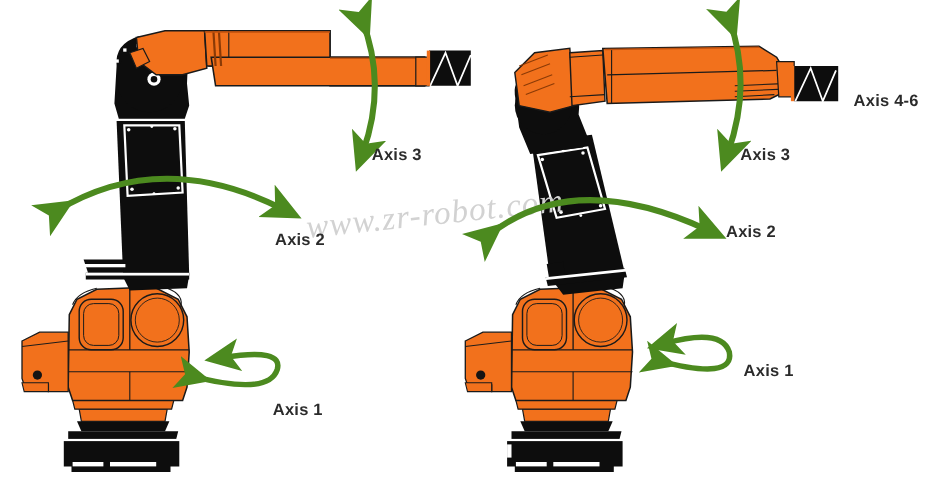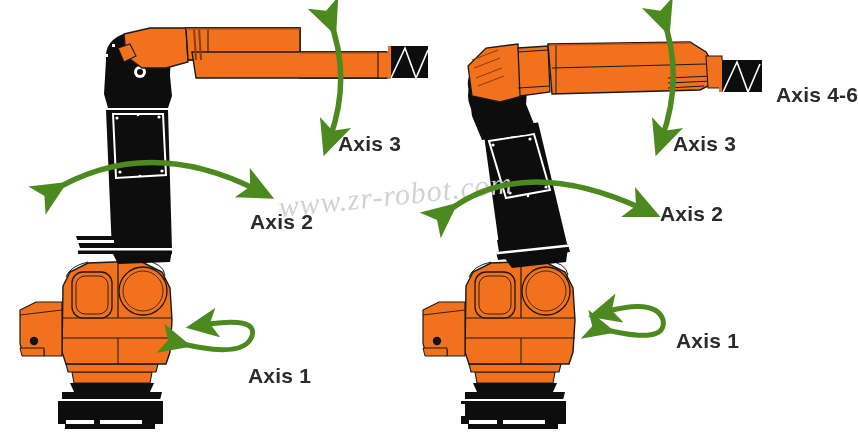--- a/index.html
+++ b/index.html
@@ -7,21 +7,21 @@
   body{
     width:858px;height:435px;overflow:hidden;
     font-family:"Liberation Sans","DejaVu Sans",sans-serif;
     position:relative;
   }
   #stage{position:absolute;left:0;top:0;width:858px;height:435px;background:#fff;}
   svg.layer{position:absolute;left:0;top:0;width:858px;height:435px;}
   .axis-label{
     position:absolute;
     font-family:"Liberation Sans","DejaVu Sans",sans-serif;
-    font-size:21px;
+    font-size:15px;
     font-weight:600;
     color:#2b2b2b;
     white-space:nowrap;
     letter-spacing:0.2px;
     line-height:1;
   }
   .watermark{
     position:absolute;
     font-family:"Liberation Serif","DejaVu Serif",serif;
     font-size:30px;

